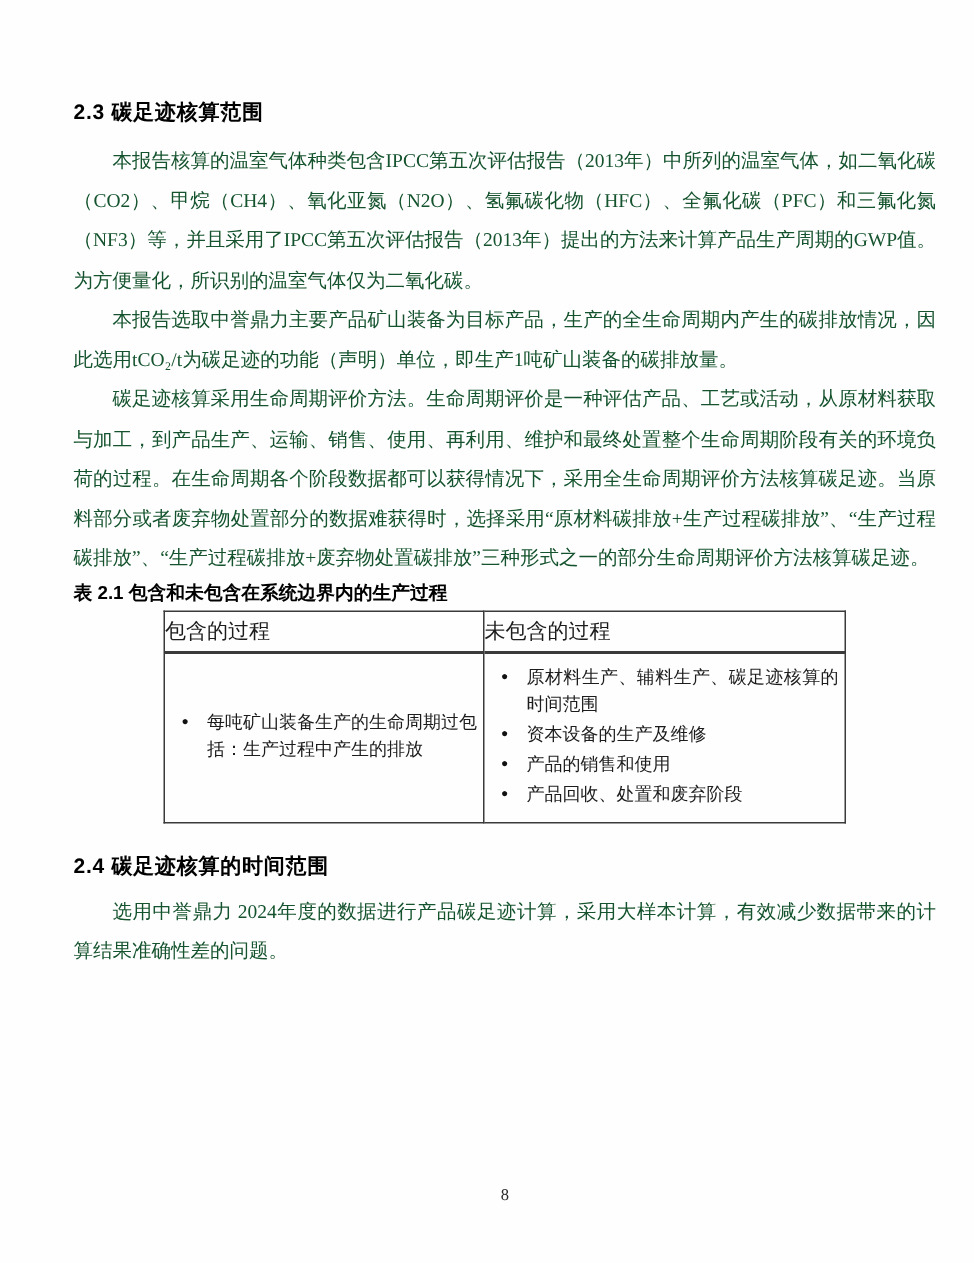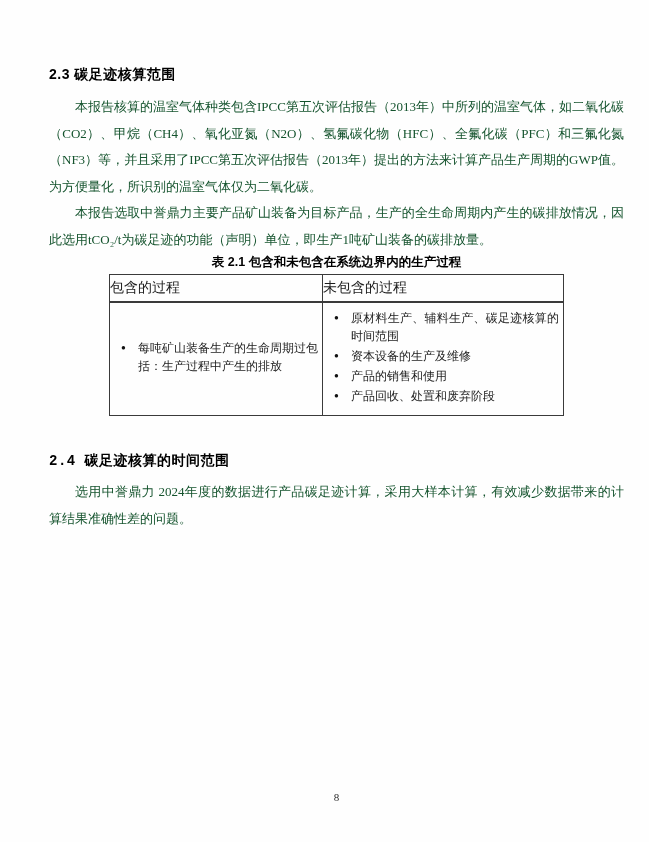--- a/index.html
+++ b/index.html
@@ -21,36 +21,36 @@
   }
   .section-heading {
     font-family: "Liberation Sans", sans-serif;
     font-weight: bold;
     font-size: 14px;
     line-height: 20px;
     color: #000;
     margin: 0 0 10px 0;
     letter-spacing: 0.5px;
   }
-  .section-heading.h24 { margin-top: 35px; margin-bottom: 8px; font-family: Liberation Mono, monospace; }
+  .section-heading.h24 { margin-top: 18px; margin-bottom: 8px; }
   .section-heading.h25 { margin-top: 8px; margin-bottom: 0; }
   .para {
     margin: 0;
     font-size: 13px;
     line-height: 26.5px;
     text-align: justify;
     text-indent: 2em;
     color: #14532d;
   }
   .table-caption {
     font-family: "Liberation Sans", sans-serif;
     font-weight: bold;
     font-size: 12.5px;
     line-height: 18px;
-    text-align: center;
+    text-align: left;
     color: #000;
     margin: 0 0 3px 0;
   }
   table.boundary-table {
     width: 454px;
     margin: 0 auto;
     border-collapse: collapse;
     table-layout: fixed;
   }
   table.boundary-table th,
@@ -107,20 +107,21 @@
 </head>
 <body>
 
 <div class="page">
   <div class="content">
 
     <h2 class="section-heading">2.3 碳足迹核算范围</h2>
 
     <p class="para">本报告核算的温室气体种类包含IPCC第五次评估报告（2013年）中所列的温室气体，如二氧化碳（CO2）、甲烷（CH4）、氧化亚氮（N2O）、氢氟碳化物（HFC）、全氟化碳（PFC）和三氟化氮（NF3）等，并且采用了IPCC第五次评估报告（2013年）提出的方法来计算产品生产周期的GWP值。为方便量化，所识别的温室气体仅为二氧化碳。</p>
     <p class="para">本报告选取中誉鼎力主要产品矿山装备为目标产品，生产的全生命周期内产生的碳排放情况，因此选用tCO₂/t为碳足迹的功能（声明）单位，即生产1吨矿山装备的碳排放量。</p>
+    <p class="para">碳足迹核算采用生命周期评价方法。生命周期评价是一种评估产品、工艺或活动，从原材料获取与加工，到产品生产、运输、销售、使用、再利用、维护和最终处置整个生命周期阶段有关的环境负荷的过程。在生命周期各个阶段数据都可以获得情况下，采用全生命周期评价方法核算碳足迹。当原料部分或者废弃物处置部分的数据难获得时，选择采用“原材料碳排放+生产过程碳排放”、“生产过程碳排放”、“生产过程碳排放+废弃物处置碳排放”三种形式之一的部分生命周期评价方法核算碳足迹。</p>
 
     <div class="table-caption">表 2.1 包含和未包含在系统边界内的生产过程</div>
 
     <table class="boundary-table">
       <colgroup>
           <col class="c1">
           <col class="c2">
         </colgroup>
       <thead>
         <tr>

